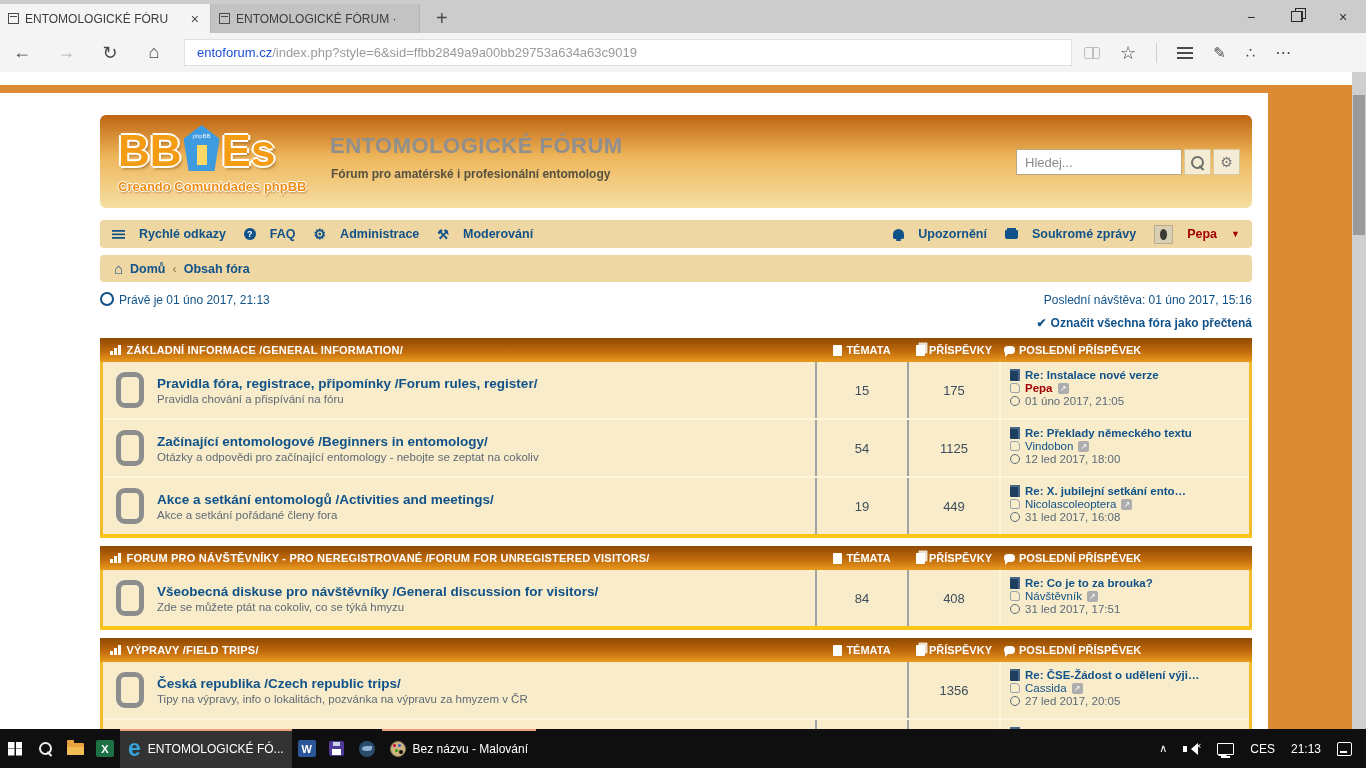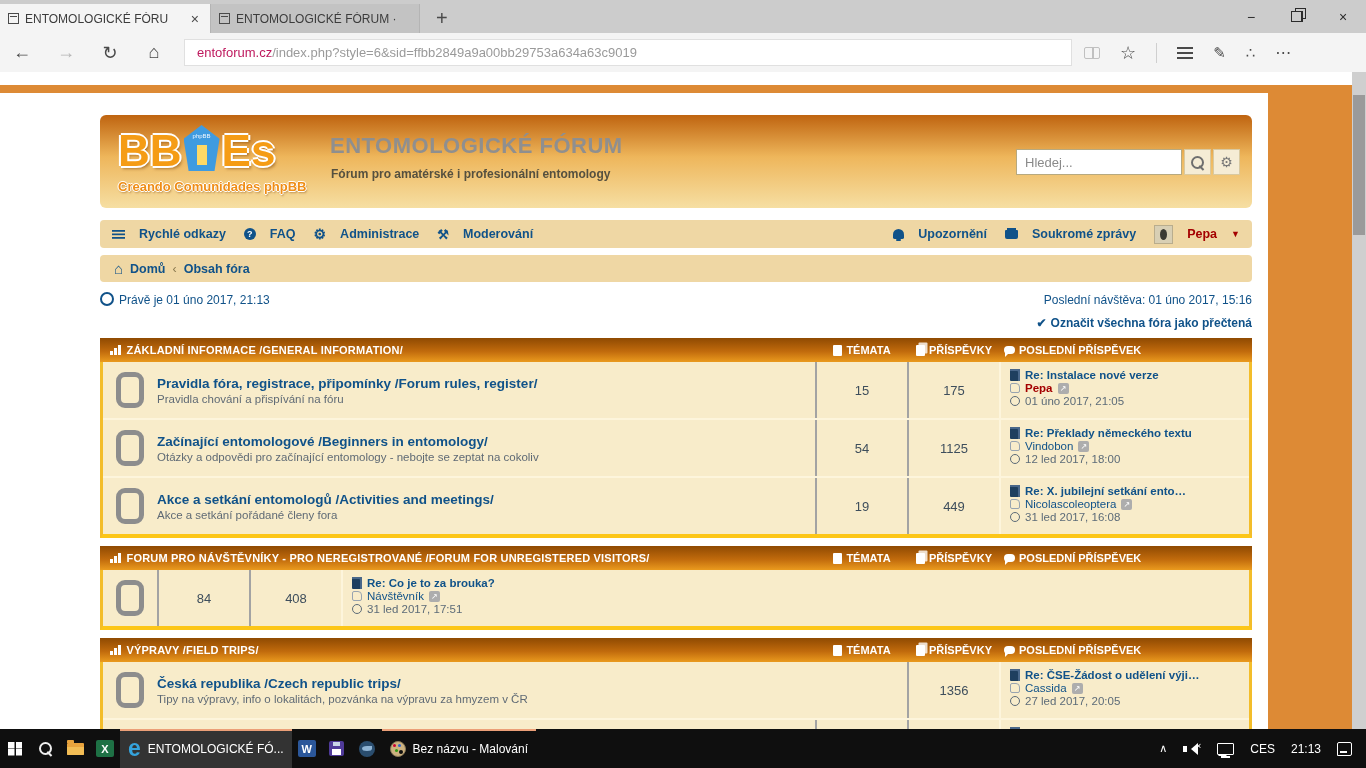--- a/index.html
+++ b/index.html
@@ -17,21 +17,21 @@
   .newtab{font-size:20px;color:#4a4a4a;padding:0 16px;height:29px;display:flex;align-items:center;}
   .win-controls{position:absolute;right:0;top:0;height:33px;display:flex;}
   .win-btn{width:46px;height:33px;display:flex;align-items:center;justify-content:center;font-size:14px;color:#2b2b2b;}
   .restore-ic{position:relative;width:9px;height:9px;border:1.2px solid #2b2b2b;background:#cccccc;}
   .restore-ic::before{content:"";position:absolute;left:2px;top:-4px;width:9px;height:9px;border:1.2px solid #2b2b2b;}
   .restore-ic::after{content:"";position:absolute;left:-1.2px;top:-1.2px;width:9px;height:9px;border:1.2px solid #2b2b2b;background:#cccccc;}
   .addressbar{position:absolute;top:33px;left:0;right:0;height:39px;background:#f4f4f4;border-bottom:1px solid #dadada;display:flex;align-items:center;}
   .nav-ic{width:44px;text-align:center;font-size:18px;color:#4a4a4a;}
   .nav-ic.disabled{color:#b5b5b5;}
   .urlbox{height:27px;width:888px;background:#fff;border:1px solid #e0e0e0;display:flex;align-items:center;padding:0 12px;box-sizing:border-box;font-size:13px;margin-left:8px;}
-  .urlbox .host{color:#be185d;}
+  .urlbox .host{color:#1d4ed8;}
   .urlbox .path{color:#9a9a9a;white-space:nowrap;overflow:hidden;}
   .bar-right{display:flex;align-items:center;margin-left:12px;gap:20px;}
   .book-ic{display:inline-block;width:16px;height:12px;border:1.5px solid #c0c0c0;border-radius:2px;position:relative;box-sizing:border-box;}
   .book-ic::after{content:"";position:absolute;left:50%;top:0;bottom:0;width:1.5px;background:#c0c0c0;}
   .star-ic{font-size:18px;color:#4a4a4a;line-height:1;}
   .vdiv{width:1px;height:20px;background:#cfcfcf;}
   .hub-ic{display:inline-block;width:16px;height:12px;background:linear-gradient(#4a4a4a 0 2px,transparent 2px 5px) 0 0/16px 5px repeat-y;}
   .note-ic{font-size:15px;color:#4a4a4a;line-height:1;}
   .share-ic{font-size:15px;color:#4a4a4a;line-height:1;}
   .more-ic{font-size:16px;color:#4a4a4a;line-height:1;letter-spacing:1px;}
@@ -394,20 +394,24 @@
     <span class="cat-title">FORUM PRO NÁVŠTĚVNÍKY - PRO NEREGISTROVANÉ /FORUM FOR UNREGISTERED VISITORS/</span>
     <span class="col col-topics"><span class="ic-doc"></span>TÉMATA</span>
     <span class="col col-posts"><span class="ic-docs"></span>PŘÍSPĚVKY</span>
     <span class="col col-last"><span class="ic-bubble"></span>POSLEDNÍ PŘÍSPĚVEK</span>
   </header>
 
   <div class="forum-row">
     <div class="cell-icon">
                 <span class="forum-badge"></span>
               </div>
+    <div class="cell-main">
+      <a class="forum-title" href="#">Všeobecná diskuse pro návštěvníky /General discussion for visitors/</a>
+      <div class="forum-desc">Zde se můžete ptát na cokoliv, co se týká hmyzu</div>
+    </div>
     <div class="cell-num">84</div>
     <div class="cell-num">408</div>
     <div class="cell-last">
       <div class="lp-line">
                   <span class="ic-page"></span>
                   <a class="lp-title" href="#">Re: Co je to za brouka?</a>
                 </div>
       <div class="lp-line">
                   <span class="hand-ic"></span>
                   <a class="lp-author" href="#">Návštěvník</a>

